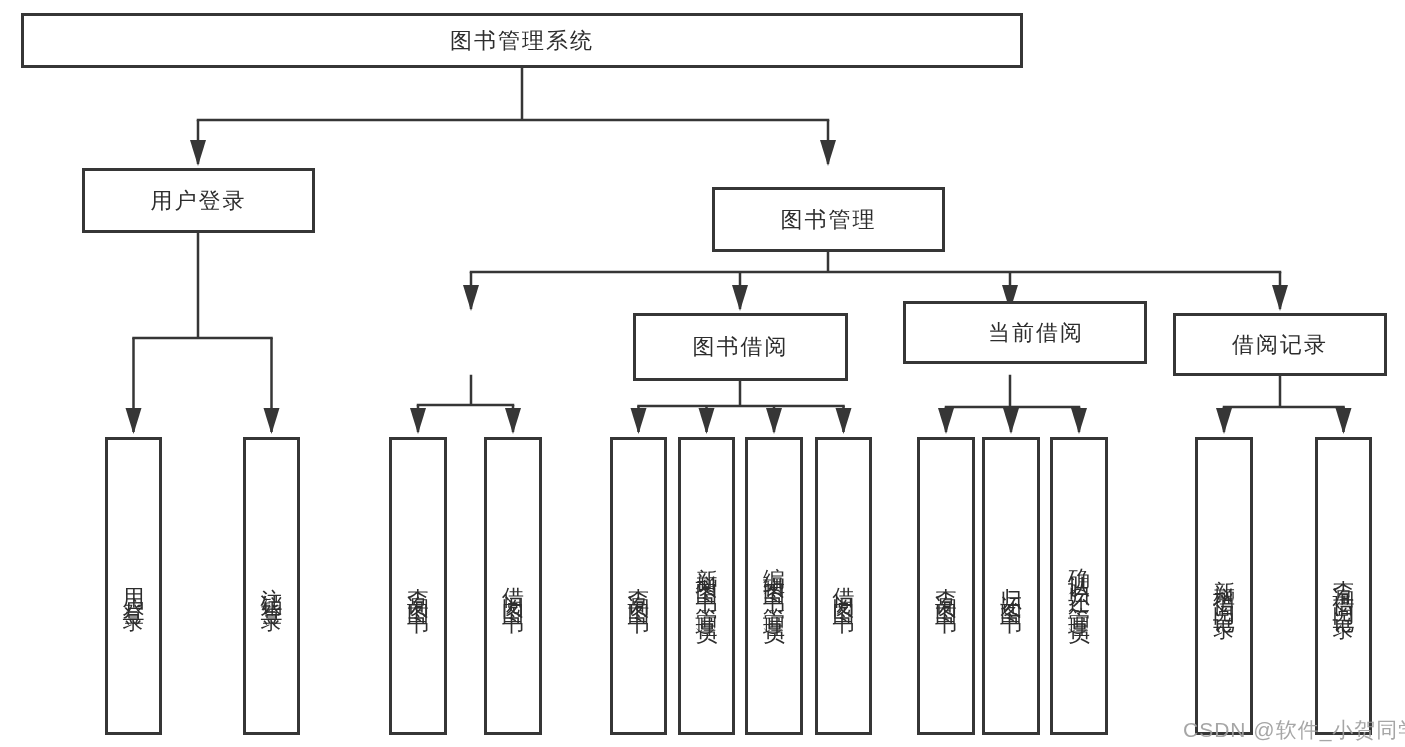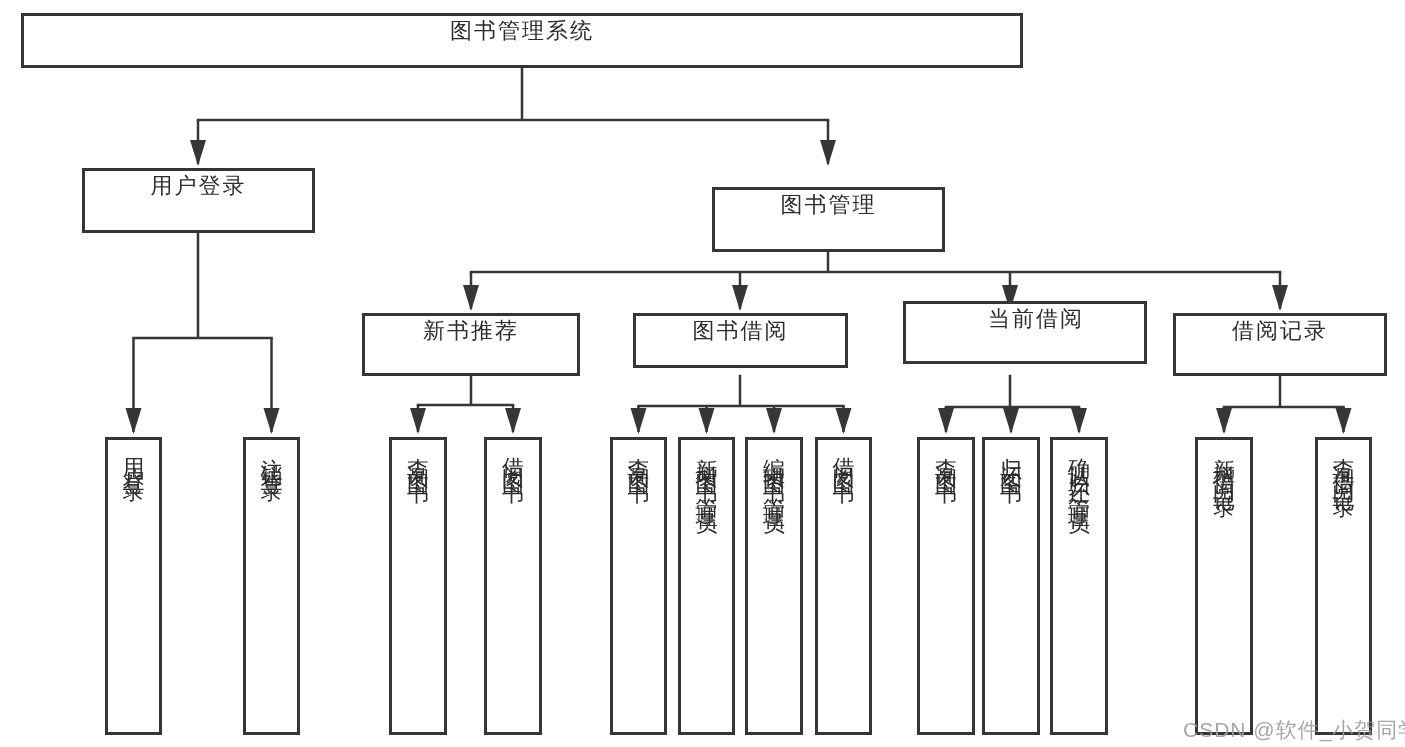--- a/index.html
+++ b/index.html
@@ -11,20 +11,21 @@
     font-family: "Liberation Sans", "DejaVu Sans", sans-serif;
     overflow: hidden;
   }
   #edges { position: absolute; left: 0; top: 0; width: 1405px; height: 747px; }
   .box {
     position: absolute;
     box-sizing: border-box;
     background: #ffffff;
     border: 3px solid #363636;
     display: flex;
+    align-items: center;
     justify-content: center;
     color: #2d2d2d;
   }
   .hlabel {
     font-size: 22px;
     letter-spacing: 2px;
     white-space: nowrap;
   }
   .vlabel {
     writing-mode: vertical-rl;
@@ -98,24 +99,21 @@
     <span class="hlabel">图书管理系统</span>
   </div>
 
   <div class="box" style="left:82px; top:168px; width:233px; height:65px;">
     <span class="hlabel">用户登录</span>
   </div>
   <div class="box" style="left:712px; top:168px; width:233px; height:65px;margin-top:19px;">
     <span class="hlabel">图书管理</span>
   </div>
 
-  <div class="box" style="left:362px; top:313px; width:218px; height:63px;">
-    <span class="hlabel">新书推荐</span>
-  </div>
-  <div class="box" style="left:633px; top:313px; width:215px; height:55px;font-family:Liberation Mono, monospace;">
+  <div class="box" style="left:633px; top:313px; width:215px; height:68px;font-family:Liberation Mono, monospace;">
     <span class="hlabel">图书借阅</span>
   </div>
   <div class="box" style="left:903px; top:301px; width:244px; height:63px;padding-left:22px;">
     <span class="hlabel">当前借阅</span>
   </div>
   <div class="box" style="left:1173px; top:313px; width:214px; height:63px;">
     <span class="hlabel">借阅记录</span>
   </div>
 
   <div class="box" style="left:105px; top:437px; width:57px; height:298px;">

